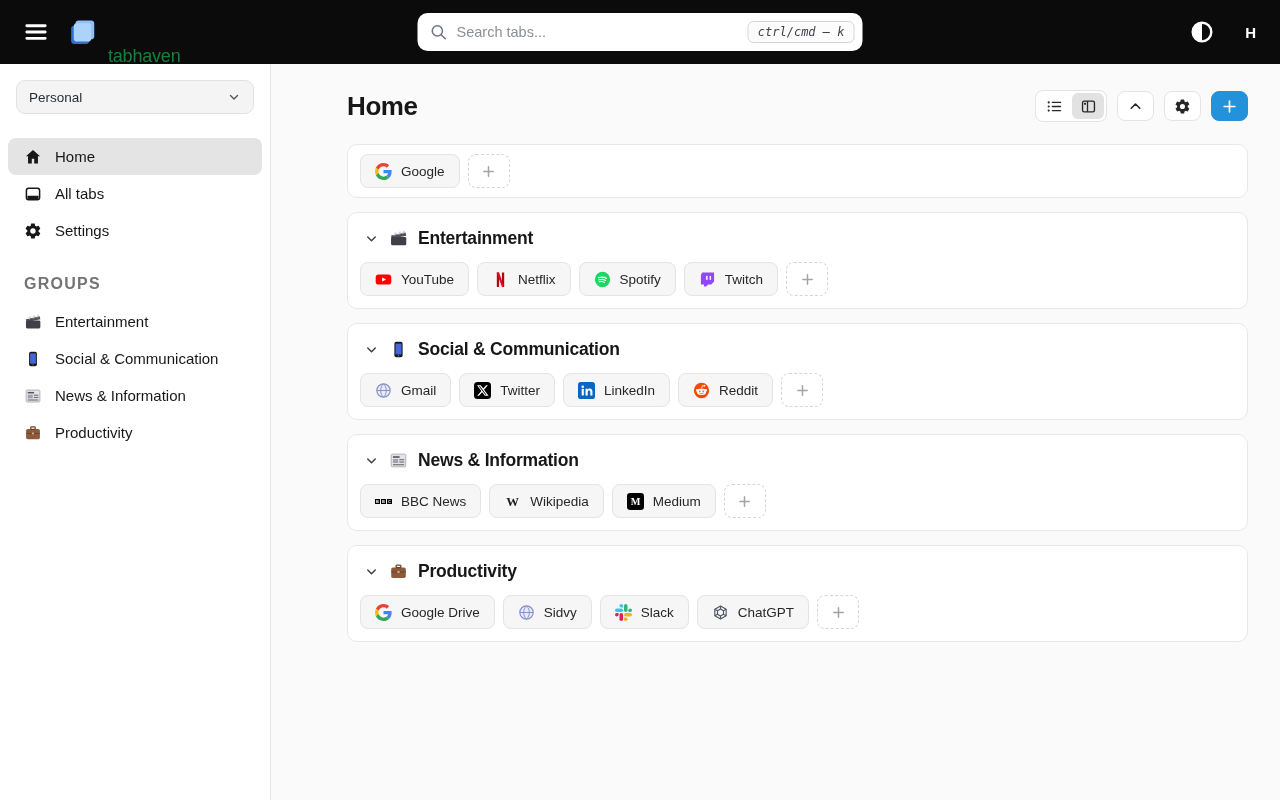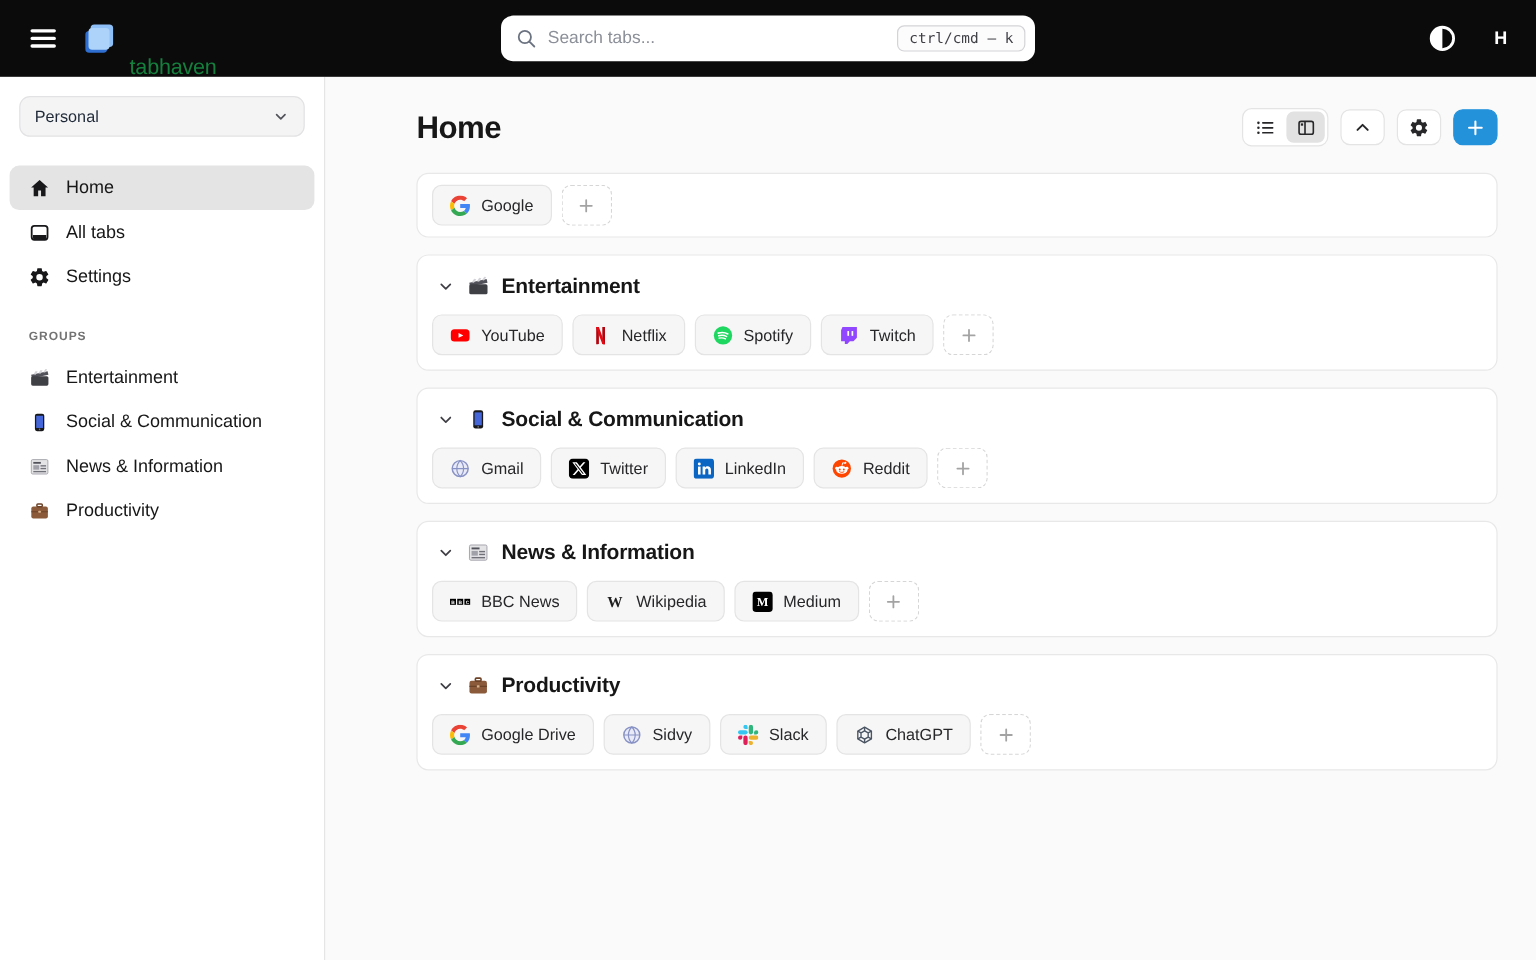--- a/index.html
+++ b/index.html
@@ -17,42 +17,42 @@
   .logo svg { width:100%; height:100%; }
   .brand { color:#15803d; font-size:18px; font-weight:400; letter-spacing:-0.2px;margin-top:48px; }
   .searchbar { position:absolute; left:50%; transform:translateX(-50%); width:445px; height:38px;
                background:#fff; border-radius:10px; display:flex; align-items:center; padding:0 8px 0 12px; }
   .searchbar .s-icon { width:18px; height:18px; display:flex; margin-right:9px; flex:none; }
   .searchbar .s-icon svg { width:100%; height:100%; }
   .searchbar input { border:none; outline:none; flex:1; font-size:14.5px; color:#7f1d1d;
                      font-family:"Liberation Sans",sans-serif; background:transparent; }
   .searchbar input::placeholder { color:#8b8f98; }
   .kbd { font-family:"DejaVu Sans Mono","Liberation Mono",monospace; font-size:12px; color:#3f3f46;
-         border:1px solid #d4d4d8; border-radius:6px; padding:3px 9px; background:#fcfcfc; white-space:nowrap; }
+         border:1px solid #d4d4d8; border-radius:6px; padding:3px 9px; background:#fcfcfc; white-space:nowrap;font-style:italic; }
   .topbar-right { margin-left:auto; display:flex; align-items:center; gap:30px; padding-right:8px; }
   .theme-btn { background:none; border:none; width:26px; height:26px; cursor:pointer; display:flex; }
   .theme-btn svg { width:100%; height:100%; }
   .avatar { background:none; border:none; color:#fff; font-size:15px; font-weight:700; cursor:pointer;
             font-family:"Liberation Sans",sans-serif; }
 
   
   .app { display:flex; padding-top:64px; height:800px;gap:43px; }
   .sidebar { width:271px; min-width:271px; background:#fff; border-right:1px solid var(--border);
              padding:16px 8px; height:736px; }
   .workspace { margin:0 8px 24px; height:34px; background:#f4f4f5; border:1px solid #e2e2e4; border-radius:9px;
                display:flex; align-items:center; justify-content:space-between; padding:0 12px; font-size:13.5px;
                color:#1f2937; cursor:pointer; }
   .ws-chev { width:14px; height:14px; display:flex; color:#52525b; }
   .ws-chev svg { width:100%; height:100%; }
   .nav-item { height:37px; display:flex; align-items:center; gap:13px; padding:0 16px; border-radius:8px;
               font-size:15px; color:var(--text); cursor:pointer; }
   .nav-item.active { background:#e4e4e4; }
   .nav-icon { width:18px; height:18px; display:flex; color:#18181b; flex:none; }
   .nav-icon svg { width:100%; height:100%; }
-  .groups-heading { margin:26px 16px 10px; font-size:10px; font-weight:700; letter-spacing:0.08em; color:#737373; }
+  .groups-heading { margin:26px 16px 10px; font-size:16px; font-weight:700; letter-spacing:0.08em; color:#737373; }
 
   
   .main { flex:1; padding:26px 32px 0 33px; }
   .main-header { display:flex; align-items:center; justify-content:space-between; margin-bottom:22px; }
   .page-title { font-size:26px; font-weight:700; letter-spacing:-0.4px; }
   .toolbar { display:flex; align-items:center; gap:10px; }
   .seg { display:flex; background:#fff; border:1px solid #e4e4e4; border-radius:8px; padding:2px; gap:2px; }
   .seg-btn { width:32px; height:26px; border:none; background:transparent; border-radius:6px; display:flex;
              align-items:center; justify-content:center; cursor:pointer; color:#27272a; }
   .seg-btn.selected { background:#e2e2e2; }

